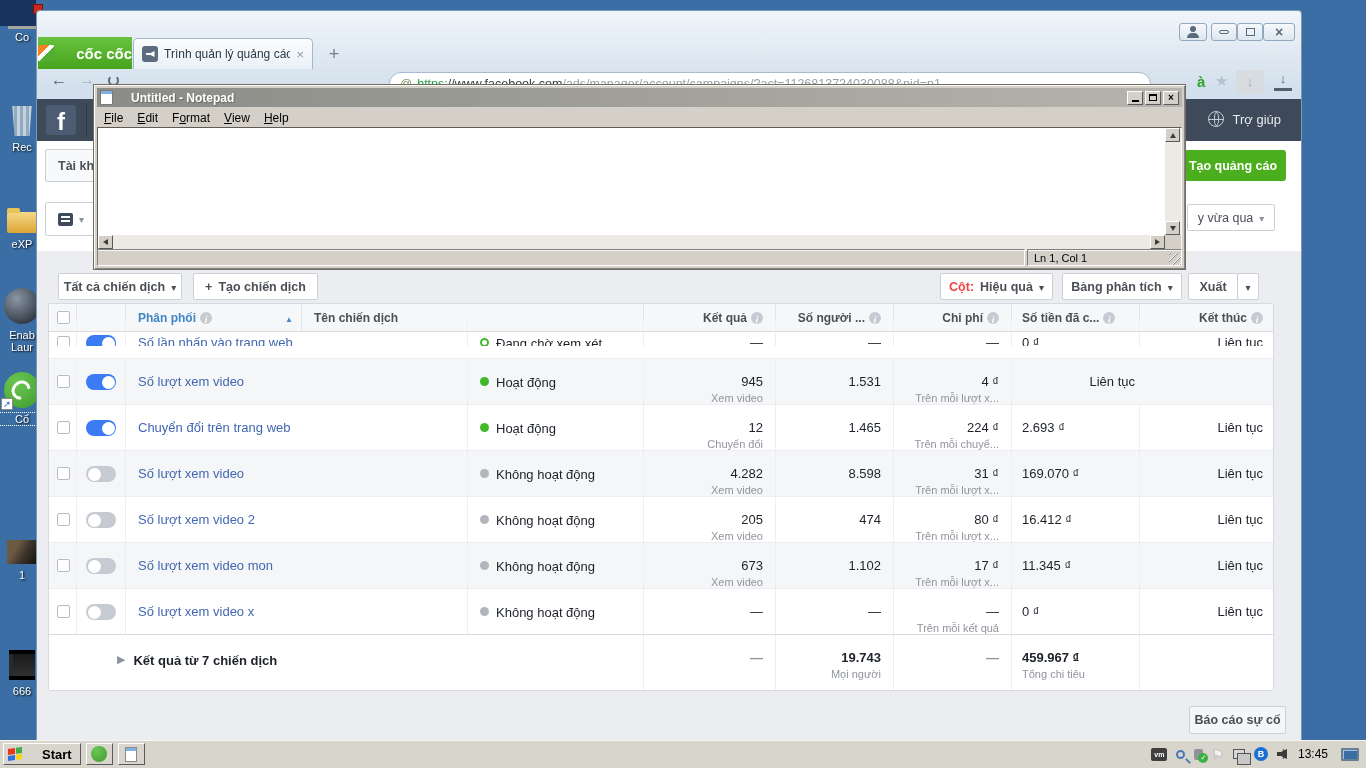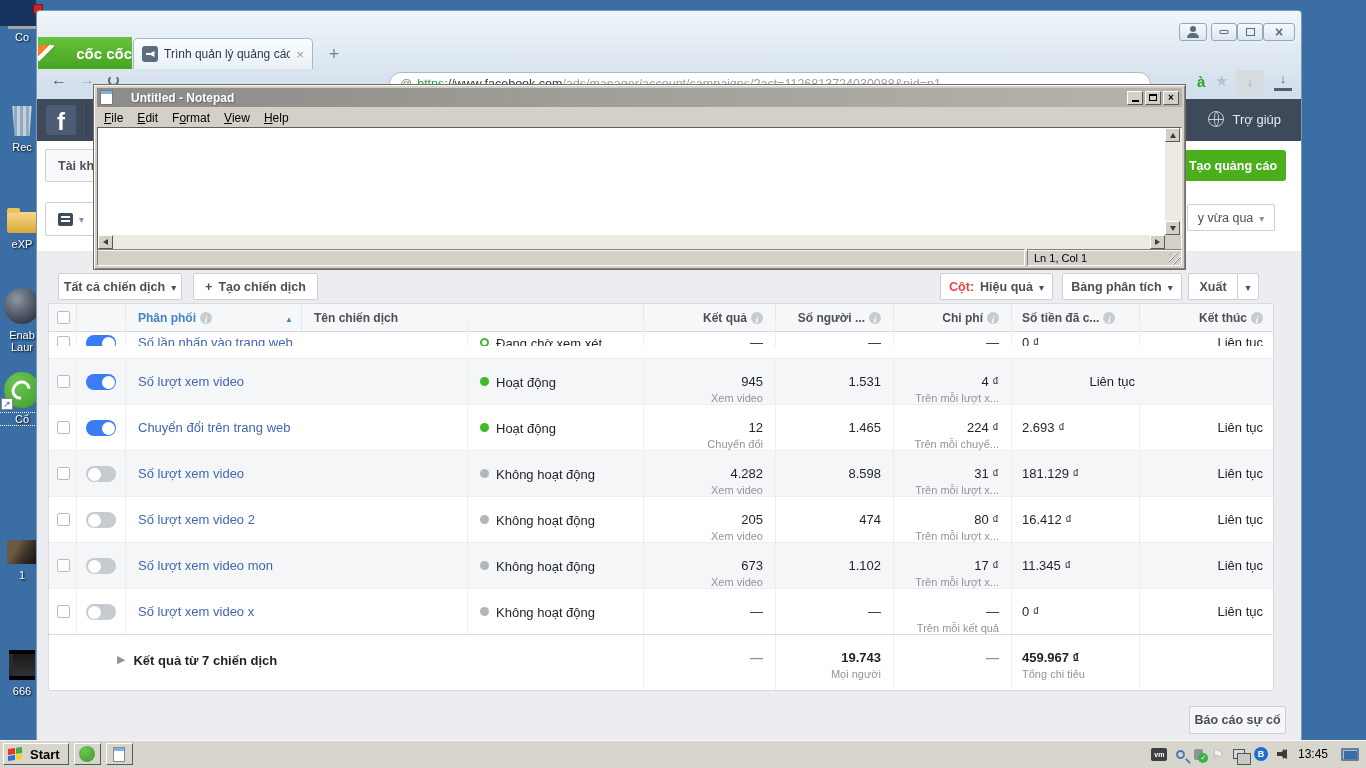--- a/index.html
+++ b/index.html
@@ -144,21 +144,21 @@
 .tri.r{border-left:5px solid #3E3C36;margin-right:-3px}
 .np-status{position:absolute;left:3px;right:3px;bottom:3px;height:17px;display:flex;gap:2px;font-size:11px;color:#000}
 .np-pane{border:1px solid;border-color:#808080 #FFF #FFF #808080;height:100%}
 .np-p1{flex:1}
 .np-p2{width:155px;padding:2px 0 0 6px;position:relative}
 .grip{position:absolute;right:0;bottom:0;width:12px;height:12px;background:repeating-linear-gradient(135deg,#fff 0 1px,#8A8880 1px 2px,transparent 2px 5px)}
 
 
 .taskbar{position:absolute;left:0;top:740px;width:1366px;height:28px;background:#D8D5CC;box-shadow:inset 0 1px 0 #F7F6F2;z-index:100;display:flex;align-items:center;padding:0 3px}
 .raised{border:1px solid;border-color:#FFF #5A5A5A #5A5A5A #FFF;background:#D8D5CC}
-.startbtn{height:22px;display:flex;align-items:center;gap:8px;padding:0 8px 0 4px;font-weight:bold;font-size:13px}
+.startbtn{height:22px;display:flex;align-items:center;gap:20px;padding:0 8px 0 4px;font-weight:bold;font-size:13px}
 .flag{width:14px;height:12px;display:grid;grid-template:1fr 1fr/1fr 1fr;gap:1px;transform:skewY(-8deg)}
 .flag i:nth-child(1){background:#E6391F}.flag i:nth-child(2){background:#3FAE49}
 .flag i:nth-child(3){background:#2F6FDE}.flag i:nth-child(4){background:#FCD116}
 .qbtn{width:27px;height:22px;display:flex;align-items:center;justify-content:center;margin-left:5px}
 .coc-mini{width:16px;height:16px;border-radius:50%;background:radial-gradient(circle at 35% 30%,#6CC653,#3D9B2B)}
 .np-mini{width:12px;height:15px;background:#fff;border:1px solid #8A8A8A;box-shadow:inset 0 3px 0 #7FB2E5}
 .tray{margin-left:auto;display:flex;align-items:center;gap:9px;padding-right:4px;height:100%}
 .vmicon{width:16px;height:13px;background:#3F3F3F;border-radius:2px;color:#fff;font-size:7px;font-weight:bold;text-align:center;line-height:13px}
 .mag{width:9px;height:9px;border:2px solid #4A7AB5;border-radius:50%;position:relative}
 .mag::after{content:"";position:absolute;left:7px;top:8px;width:6px;height:2px;background:#4A7AB5;transform:rotate(45deg)}
@@ -410,21 +410,21 @@
               <span class="sub">Xem video</span>
             </div>
     <div class="c c6 num">
               <span class="v">8.598</span>
             </div>
     <div class="c c7 num">
               <span class="v">31 ₫</span>
               <span class="sub">Trên mỗi lượt x...</span>
             </div>
     <div class="c c8 lef">
-              <span class="v">181.129 ₫</span>
+              <span class="v">169.070 ₫</span>
             </div>
     <div class="c c9 num">
               <span class="v">Liên tục</span>
             </div>
   </div>
           <div class="t-row">
     <div class="c c1 c-cb"><span class="cb"></span></div>
     <div class="c c2 c-tg"><span class="tgl off"></span></div>
     <div class="c c3 c-nm"><span class="cname">Số lượt xem video 2</span></div>
     <div class="c c4 c-st">

